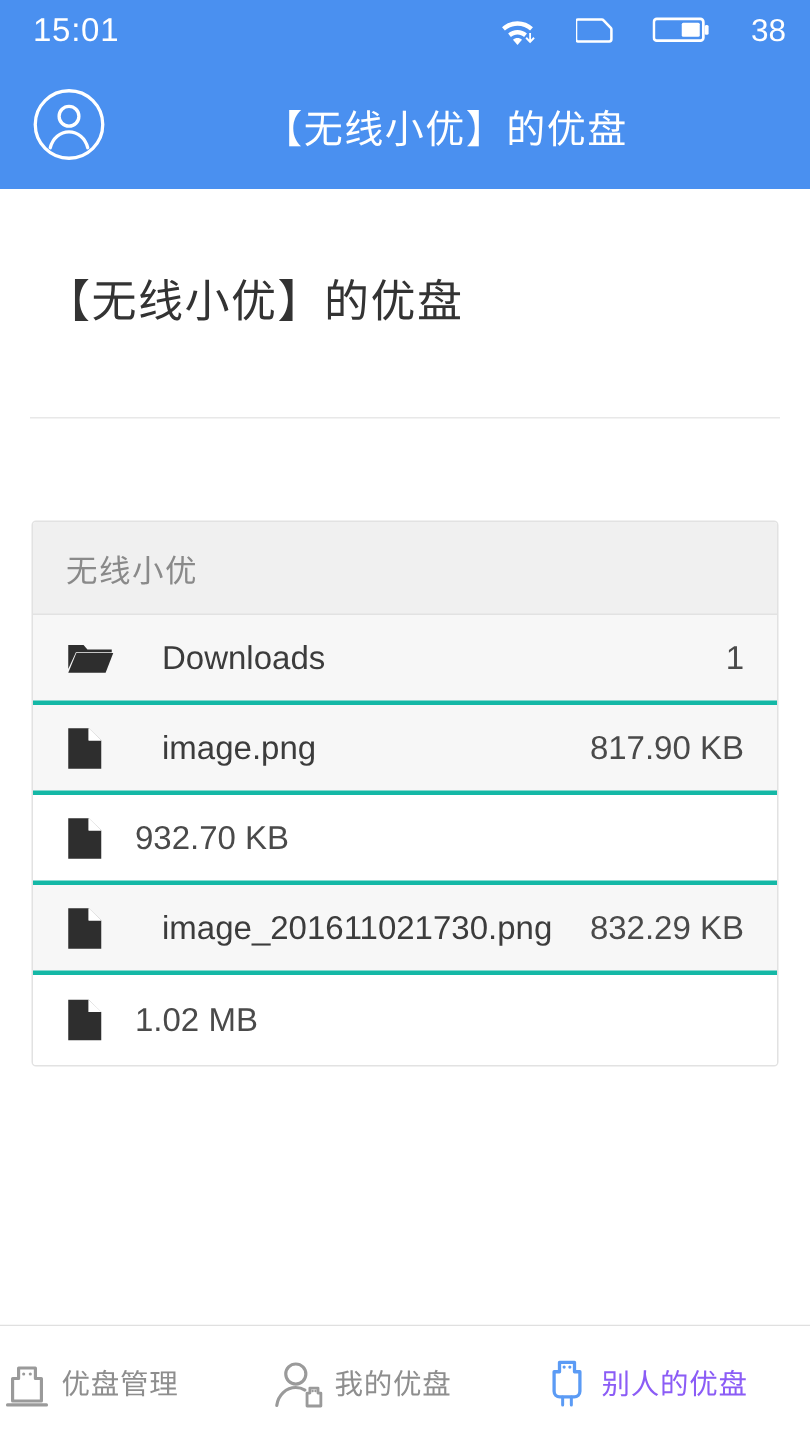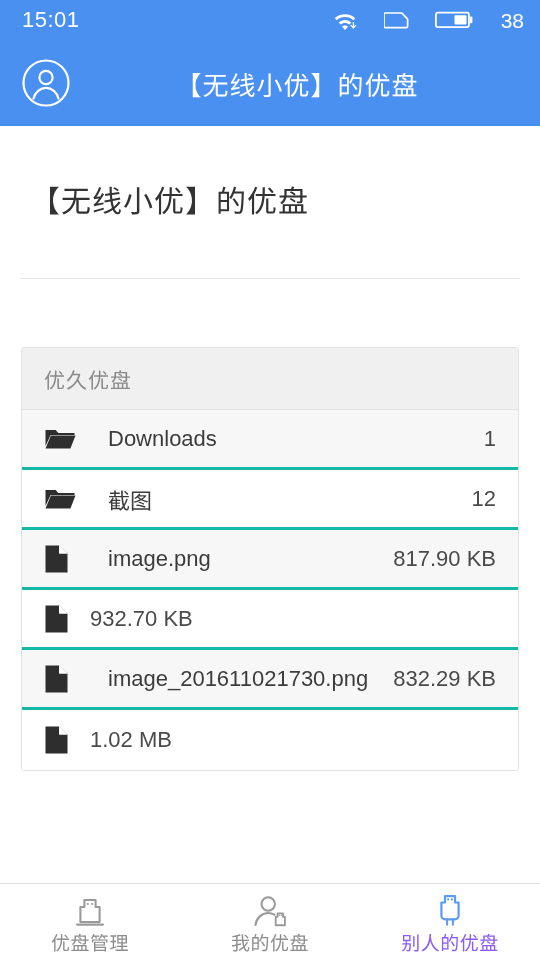--- a/index.html
+++ b/index.html
@@ -181,23 +181,22 @@
     flex: 0 0 77px;
     height: 77px;
     border-top: 1px solid #e0e0e0;
     background: #ffffff;
     display: flex;
     align-items: stretch;
   }
   .nav-tab {
     flex: 1 1 0;
     display: flex;
-    flex-direction: column;
-    align-items: center;
-    justify-content: center;
+    flex-direction: row;
+    align-items: center;
     gap: 5px;
     cursor: pointer;
     padding-top: 3px;
   }
   .nav-icon {
     height: 34px;
     display: flex;
     align-items: flex-end;
     justify-content: center;
   }
@@ -263,46 +262,34 @@
 
   </div>
 
   <div class="content">
 
     <div class="page-title">【无线小优】的优盘</div>
     <div class="title-divider"></div>
 
     <div class="card">
 
-      <div class="card-header">优久优盘</div>
+      <div class="card-header">无线小优</div>
 
       <div id="file-list">
           <div class="file-row shade">
             <div class="row-icon">
               <span>
   <svg width="32" height="26" viewBox="0 0 32 26">
     <path d="M1.5 4.0h10.2l2.6 3.0H30.5v1.9H6.6L1.5 20.0z" fill="#2e2e2e"></path>
     <path d="M6.9 9.4h24.6L26.4 22.5H1.5z" fill="#2e2e2e"></path>
   </svg>
 </span>
             </div>
             <div class="row-name">Downloads</div>
             <div class="row-meta">1</div>
-          </div>
-          <div class="file-row plain">
-            <div class="row-icon">
-              <span>
-  <svg width="32" height="26" viewBox="0 0 32 26">
-    <path d="M1.5 4.0h10.2l2.6 3.0H30.5v1.9H6.6L1.5 20.0z" fill="#2e2e2e"></path>
-    <path d="M6.9 9.4h24.6L26.4 22.5H1.5z" fill="#2e2e2e"></path>
-  </svg>
-</span>
-            </div>
-            <div class="row-name">截图</div>
-            <div class="row-meta">12</div>
           </div>
           <div class="file-row shade">
             <div class="row-icon">
               <span>
   <svg width="26" height="30" viewBox="0 0 26 30">
     <path d="M1.5 1.5h13.6L23.5 9.6V28.5H1.5z" fill="#2e2e2e"></path>
     <path d="M15.1 1.5v8.1h8.4" fill="#ffffff"></path>
     <path d="M15.1 1.5L23.5 9.6h-8.4z" fill="#ffffff"></path>
   </svg>
 </span>

